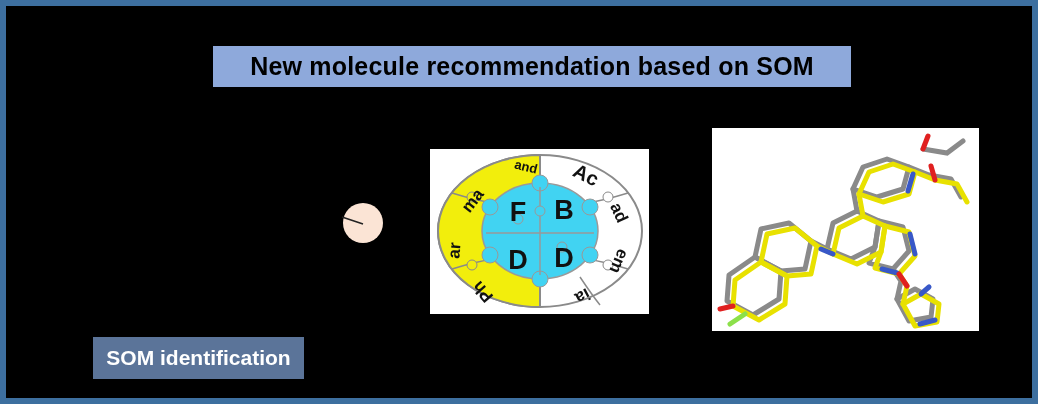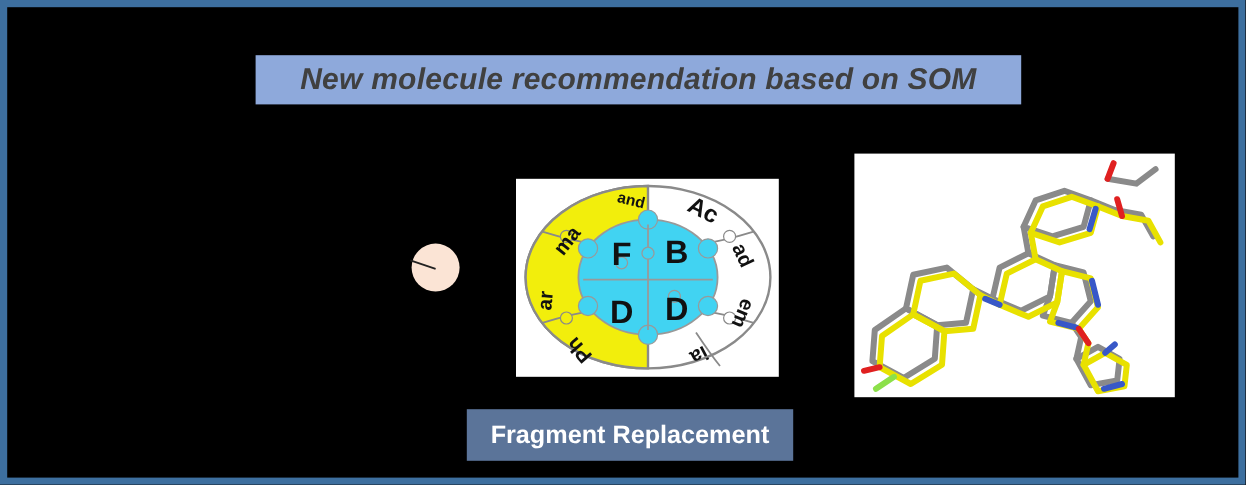--- a/index.html
+++ b/index.html
@@ -3,22 +3,22 @@
 <meta charset="utf-8">
 <style>
   html,body{margin:0;padding:0;background:#222;}
   *{box-sizing:border-box;font-family:"Liberation Sans",sans-serif;}
   .frame{
     position:relative;width:1038px;height:404px;background:#000;
     border:6px solid #3d6f9f;overflow:hidden;
   }
   .banner{
     position:absolute;left:207px;top:40px;width:638px;height:41px;
-    background:#8ea9db;color:#404040;font-weight:bold;font-size:25px;
-    text-align:center;line-height:41px;letter-spacing:0.2px;font-style:italic;
+    background:#8ea9db;color:#000000;font-weight:bold;font-size:25px;
+    text-align:center;line-height:41px;letter-spacing:0.2px;
   }
   .step-label{
     position:absolute;background:#5b7499;color:#fff;font-weight:bold;
     font-size:21px;text-align:center;display:flex;align-items:center;justify-content:center;
   }
   #step-som{left:87px;top:331px;width:211px;height:42px;}
   #step-frag{left:383px;top:335px;width:272px;height:43px;}
   #step-sar{left:743px;top:335px;width:205px;height:40px;}
   .img-box{position:absolute;background:#fff;}
   #puzzle-box{left:424px;top:143px;width:219px;height:165px;}
@@ -121,15 +121,15 @@
         <line x1="223" y1="192" x2="208" y2="196" stroke="#3858c8"></line>
         <line x1="209" y1="166" x2="217" y2="159" stroke="#3858c8"></line>
         <line x1="187" y1="146" x2="195" y2="158" stroke="#e02020"></line>
         <line x1="223" y1="52" x2="219" y2="38" stroke="#e02020"></line>
         <line x1="21" y1="178" x2="8" y2="181" stroke="#e02020"></line>
         <line x1="33" y1="186" x2="18" y2="196" stroke="#8ce04a"></line>
       </g>
     </svg>
   </div>
 
-  <div class="step-label" id="step-frag">Fragment Replacement</div>
+  <div class="step-label" id="step-som">SOM identification</div>
 
 </div>
 
 </body></html>

